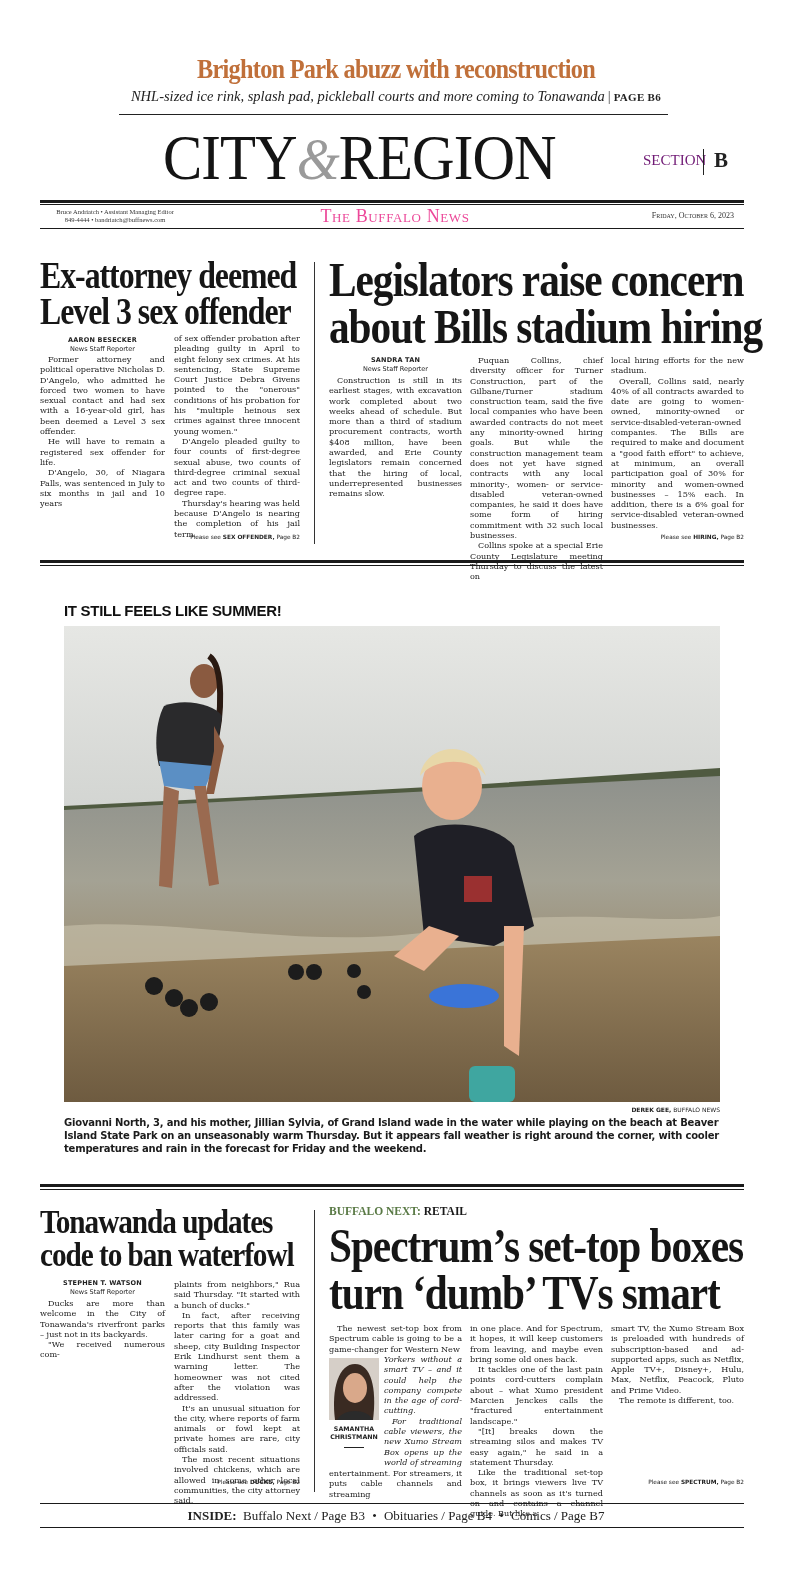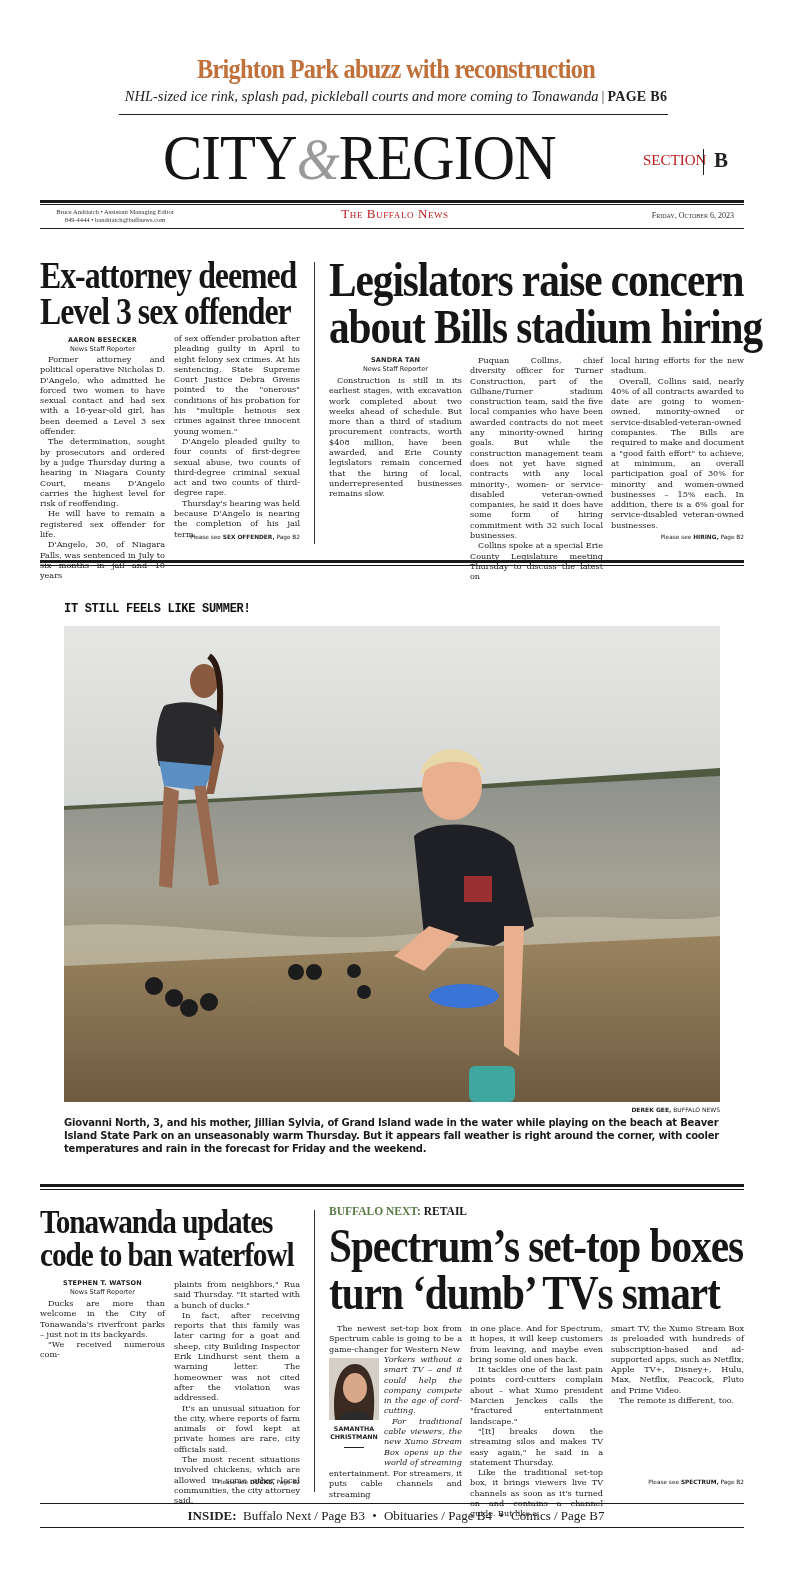--- a/index.html
+++ b/index.html
@@ -3,50 +3,50 @@
 <meta charset="utf-8">
 <style>
   * { box-sizing: border-box; margin: 0; padding: 0; }
   html, body { width: 792px; height: 1584px; background: #ffffff; }
   body { position: relative; font-family: "DejaVu Serif", serif; color: #1a1a1a; overflow: hidden; }
   .abs { position: absolute; }
 
   
   .teaser-head { left: 0; width: 792px; top: 54px; text-align: center; font-family: "Liberation Serif", serif; font-weight: bold; font-size: 27px; color: #c0703a; letter-spacing: -0.8px; transform: scaleX(0.9); }
   .teaser-sub { left: 0; width: 792px; top: 88px; text-align: center; font-family: "Liberation Serif", serif; font-style: italic; font-size: 14.5px; color: #222; }
-  .teaser-sub .pg { font-style: normal; font-weight: bold; font-size: 14px; letter-spacing: 0.3px; }
+  .teaser-sub .pg { font-style: normal; font-weight: bold; font-size: 11px; letter-spacing: 0.3px; }
   .teaser-sub .bar { font-style: normal; color: #444; margin: 0 3px; }
   .teaser-rule { left: 119px; width: 549px; top: 114px; height: 1px; background: #222; }
 
   
   .masthead { left: 163px; top: 124px; font-family: "Liberation Serif", serif; font-size: 64px; line-height: 68px; color: #141414; letter-spacing: -1px; transform: scaleX(0.92); transform-origin: left; white-space: nowrap; }
   .masthead .amp { color: #9a9a9a; font-style: italic; font-size: 60px; }
-  .section-label { left: 643px; top: 152px; font-family: "Liberation Serif", serif; font-size: 15px; color: #b91c1c; }
+  .section-label { left: 643px; top: 152px; font-family: "Liberation Serif", serif; font-size: 15px; color: #701a75; }
   .section-divider { left: 703px; top: 149px; width: 1px; height: 26px; background: #222; }
   .section-letter { left: 714px; top: 148px; font-family: "Liberation Serif", serif; font-weight: bold; font-size: 21px; color: #222; }
 
   .rule-thick { left: 40px; width: 704px; height: 3px; background: #1a1a1a; }
   .rule-thin { left: 40px; width: 704px; height: 1px; background: #1a1a1a; }
 
   .editor { left: 40px; width: 150px; top: 208px; font-family: "Liberation Serif", serif; font-size: 6.5px; line-height: 8px; text-align: center; color: #333; }
-  .paper-name { left: 270px; width: 250px; top: 206px; text-align: center; font-family: "Liberation Serif", serif; font-size: 13px; font-variant: small-caps; letter-spacing: 0.6px; color: #b91c1c; }
+  .paper-name { left: 270px; width: 250px; top: 206px; text-align: center; font-family: "Liberation Serif", serif; font-size: 18px; font-variant: small-caps; letter-spacing: 0.6px; color: #ec4899; }
   .date { left: 590px; width: 144px; top: 211px; text-align: right; font-family: "Liberation Serif", serif; font-size: 8px; font-variant: small-caps; color: #333; }
 
   
   .hed { font-family: "Liberation Serif", serif; font-weight: bold; color: #161616; letter-spacing: -1.2px; line-height: 0.98; transform: scaleX(0.86); transform-origin: left top; white-space: nowrap; }
   .byline { font-family: "DejaVu Sans", sans-serif; text-align: center; font-size: 6.5px; line-height: 8.5px; color: #222; }
   .byline b { font-weight: bold; letter-spacing: 0.2px; }
   .body { font-family: "DejaVu Serif", serif; font-size: 8.1px; line-height: 10.3px; color: #222; text-align: justify; }
   .body p { text-indent: 8px; }
   .jump { font-family: "DejaVu Sans", sans-serif; font-size: 5.8px; text-align: right; color: #222; }
   .jump b { font-weight: bold; }
   .col-rule { width: 1px; background: #333; }
 
   
-  .photo-kicker { left: 64px; top: 602px; font-family: Liberation Mono, monospace; font-weight: bold; font-size: 12px; letter-spacing: -0.3px; color: #111; }
+  .photo-kicker { left: 64px; top: 602px; font-family: Liberation Sans, sans-serif; font-weight: bold; font-size: 15px; letter-spacing: -0.3px; color: #111; }
   .photo { left: 64px; top: 626px; width: 656px; height: 476px; overflow: hidden; background: #d8d8d4; }
   .credit { left: 560px; width: 160px; top: 1106px; text-align: right; font-family: "DejaVu Sans", sans-serif; font-size: 6px; color: #222; }
   .caption { left: 64px; width: 660px; top: 1116px; font-family: "DejaVu Sans", sans-serif; font-weight: bold; font-size: 10px; line-height: 13px; color: #1c1c1c; letter-spacing: -0.2px; }
 
   .kicker { font-family: "Liberation Serif", serif; font-weight: bold; font-size: 11.5px; }
   .kicker .g { color: #5a7a46; }
 
   .headshot { width: 50px; height: 62px; background: #cfc7c0; overflow: hidden; }
   .hs-name { font-family: "DejaVu Sans", sans-serif; font-weight: bold; font-size: 6.3px; line-height: 8px; text-align: center; color: #222; }
 
@@ -82,21 +82,20 @@
 <div class="abs hed" style="left:40px; top:258px; font-size:37px;">
   <div>Ex-attorney deemed</div>
   <div>Level 3 sex offender</div>
 </div>
 <div class="abs byline" style="left:40px; width:125px; top:336px;">
   <div><b>AARON BESECKER</b></div>
   <div>News Staff Reporter</div>
 </div>
 <div class="abs body" style="left:40px; width:125px; top:354px;">
   <p>Former attorney and political operative Nicholas D. D'Angelo, who admitted he forced two women to have sexual contact and had sex with a 16-year-old girl, has been deemed a Level 3 sex offender.</p>
-  <p>The determination, sought by prosecutors and ordered by a judge Thursday during a hearing in Niagara County Court, means D'Angelo carries the highest level for risk of reoffending.</p>
   <p>He will have to remain a registered sex offender for life.</p>
   <p>D'Angelo, 30, of Niagara Falls, was sentenced in July to six months in jail and 10 years</p>
 </div>
 <div class="abs body" style="left:174px; width:126px; top:333px;">
   <p style="text-indent:0">of sex offender probation after pleading guilty in April to eight felony sex crimes. At his sentencing, State Supreme Court Justice Debra Givens pointed to the "onerous" conditions of his probation for his "multiple heinous sex crimes against three innocent young women."</p>
   <p>D'Angelo pleaded guilty to four counts of first-degree sexual abuse, two counts of third-degree criminal sexual act and two counts of third-degree rape.</p>
   <p>Thursday's hearing was held because D'Angelo is nearing the completion of his jail term.</p>
 </div>
 <div class="abs jump" style="left:174px; width:126px; top:534px;">
   <span>Please see</span> <b>SEX OFFENDER,</b> <span>Page B2</span>

